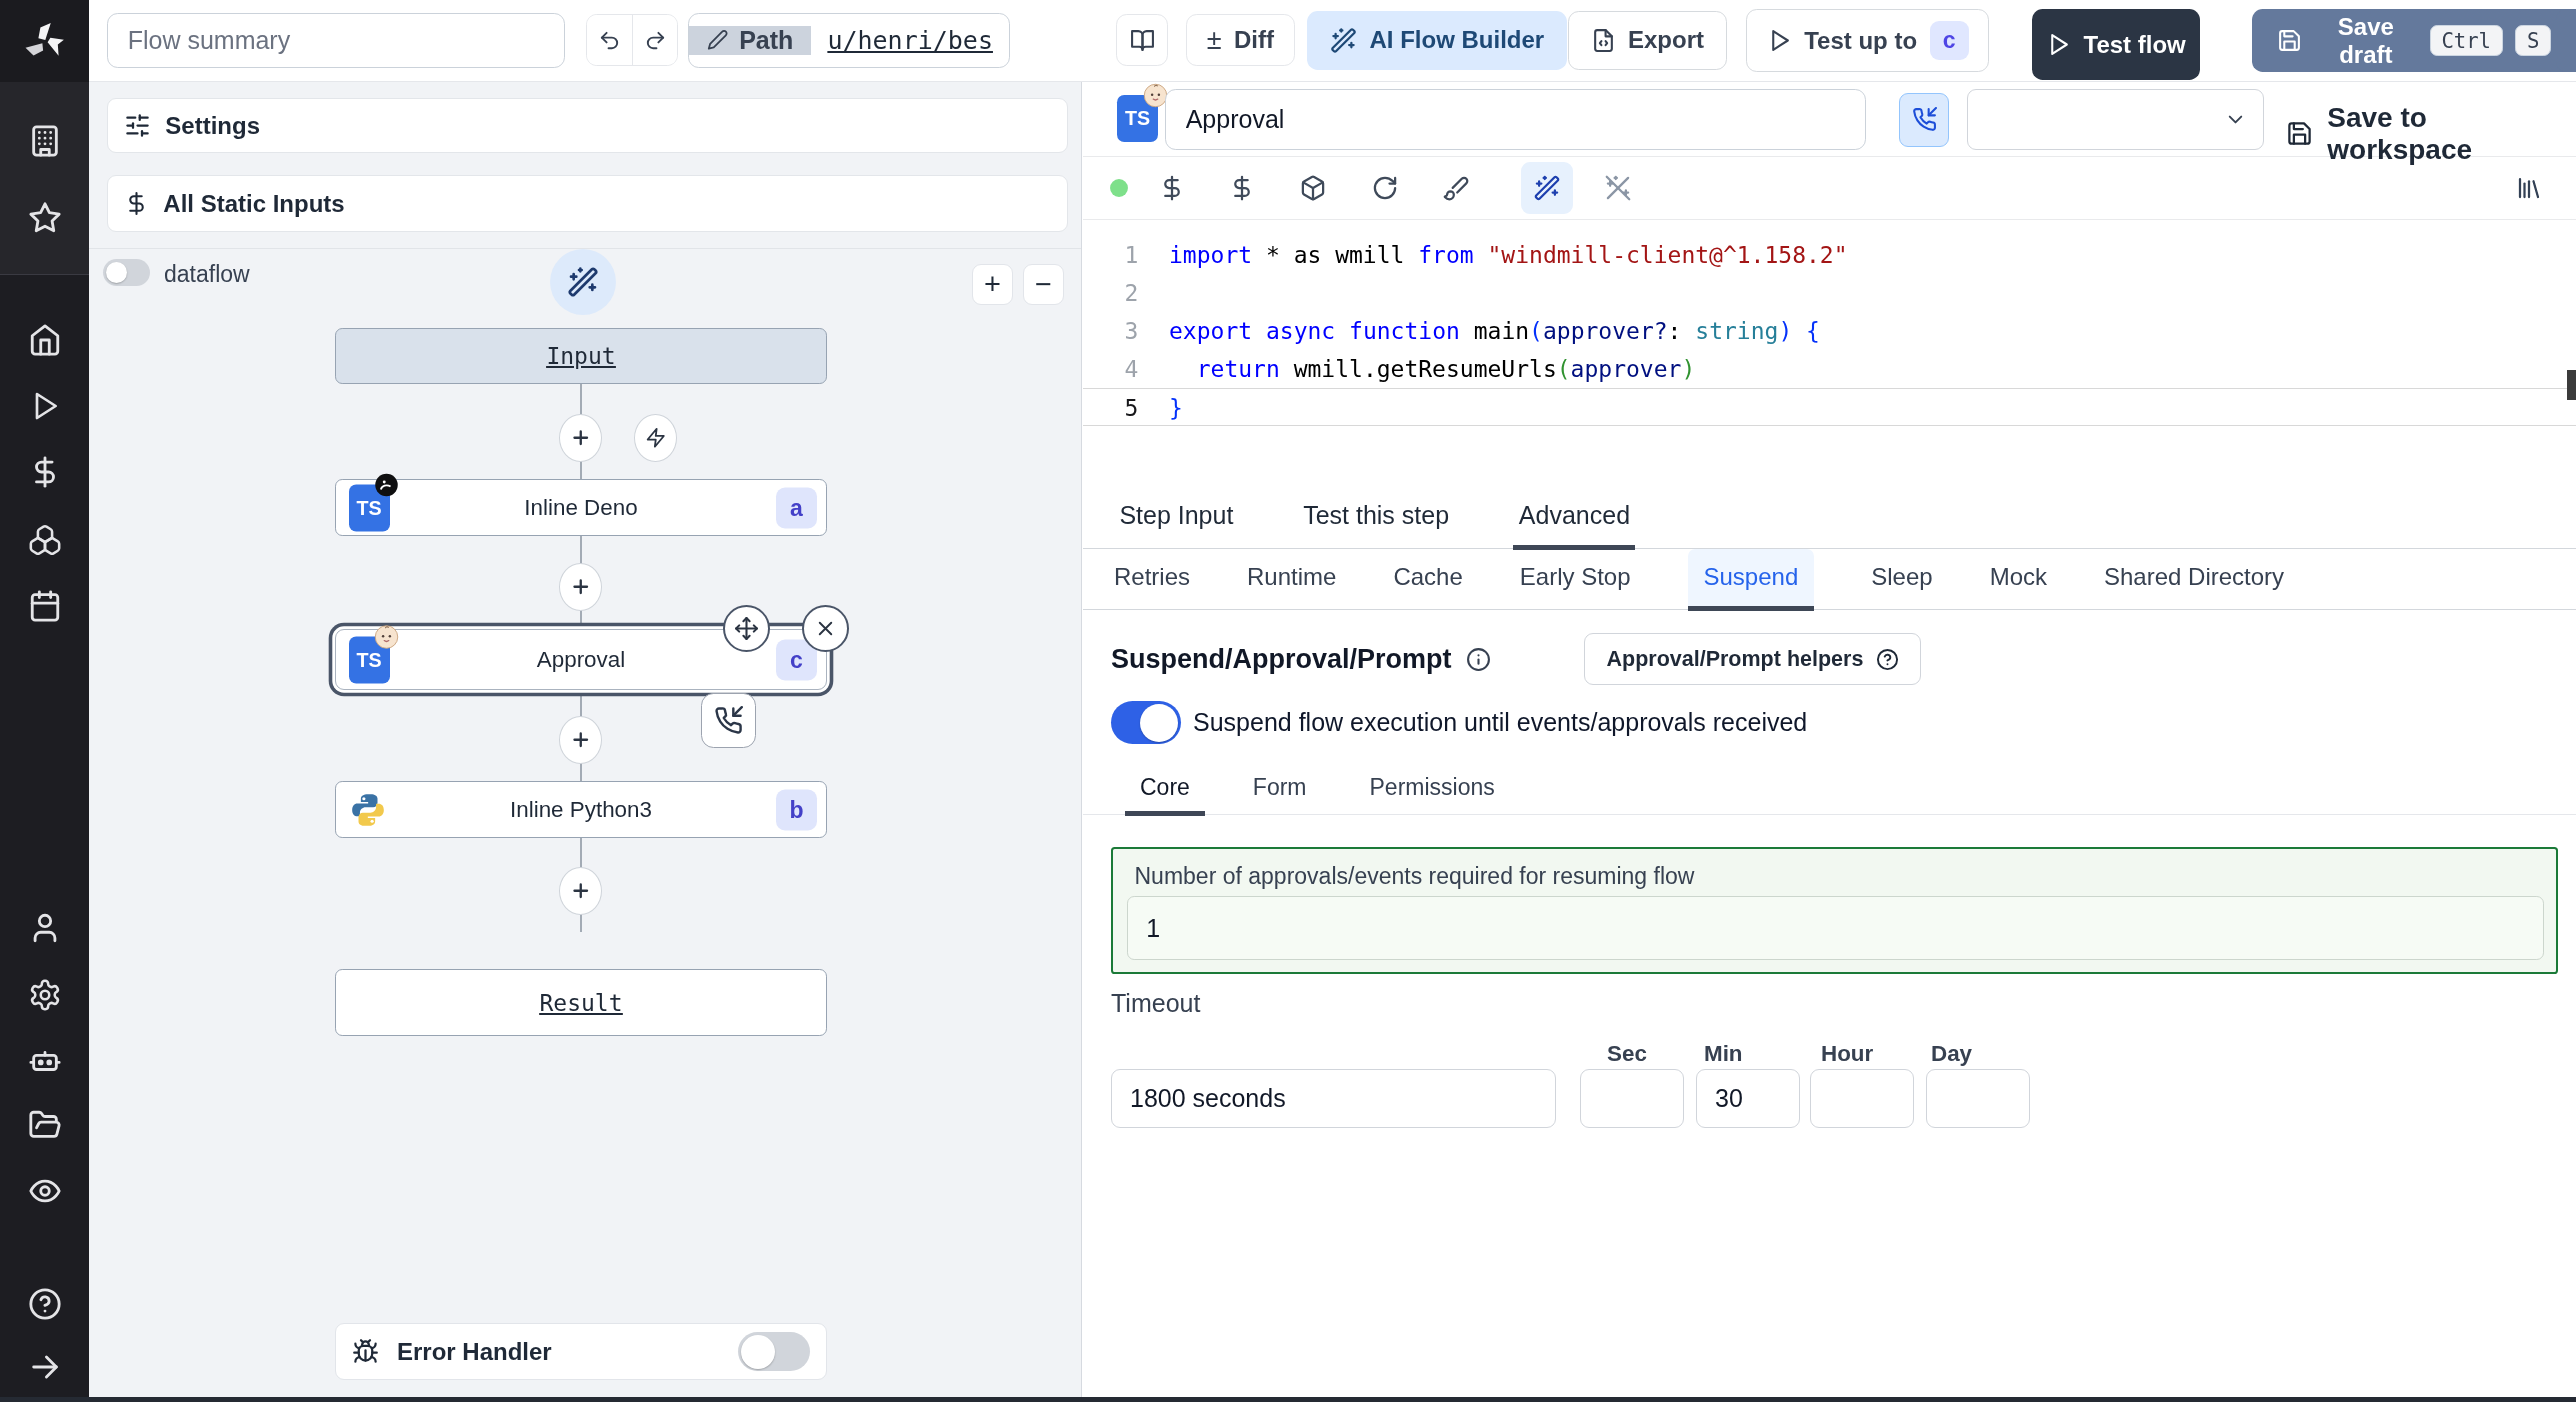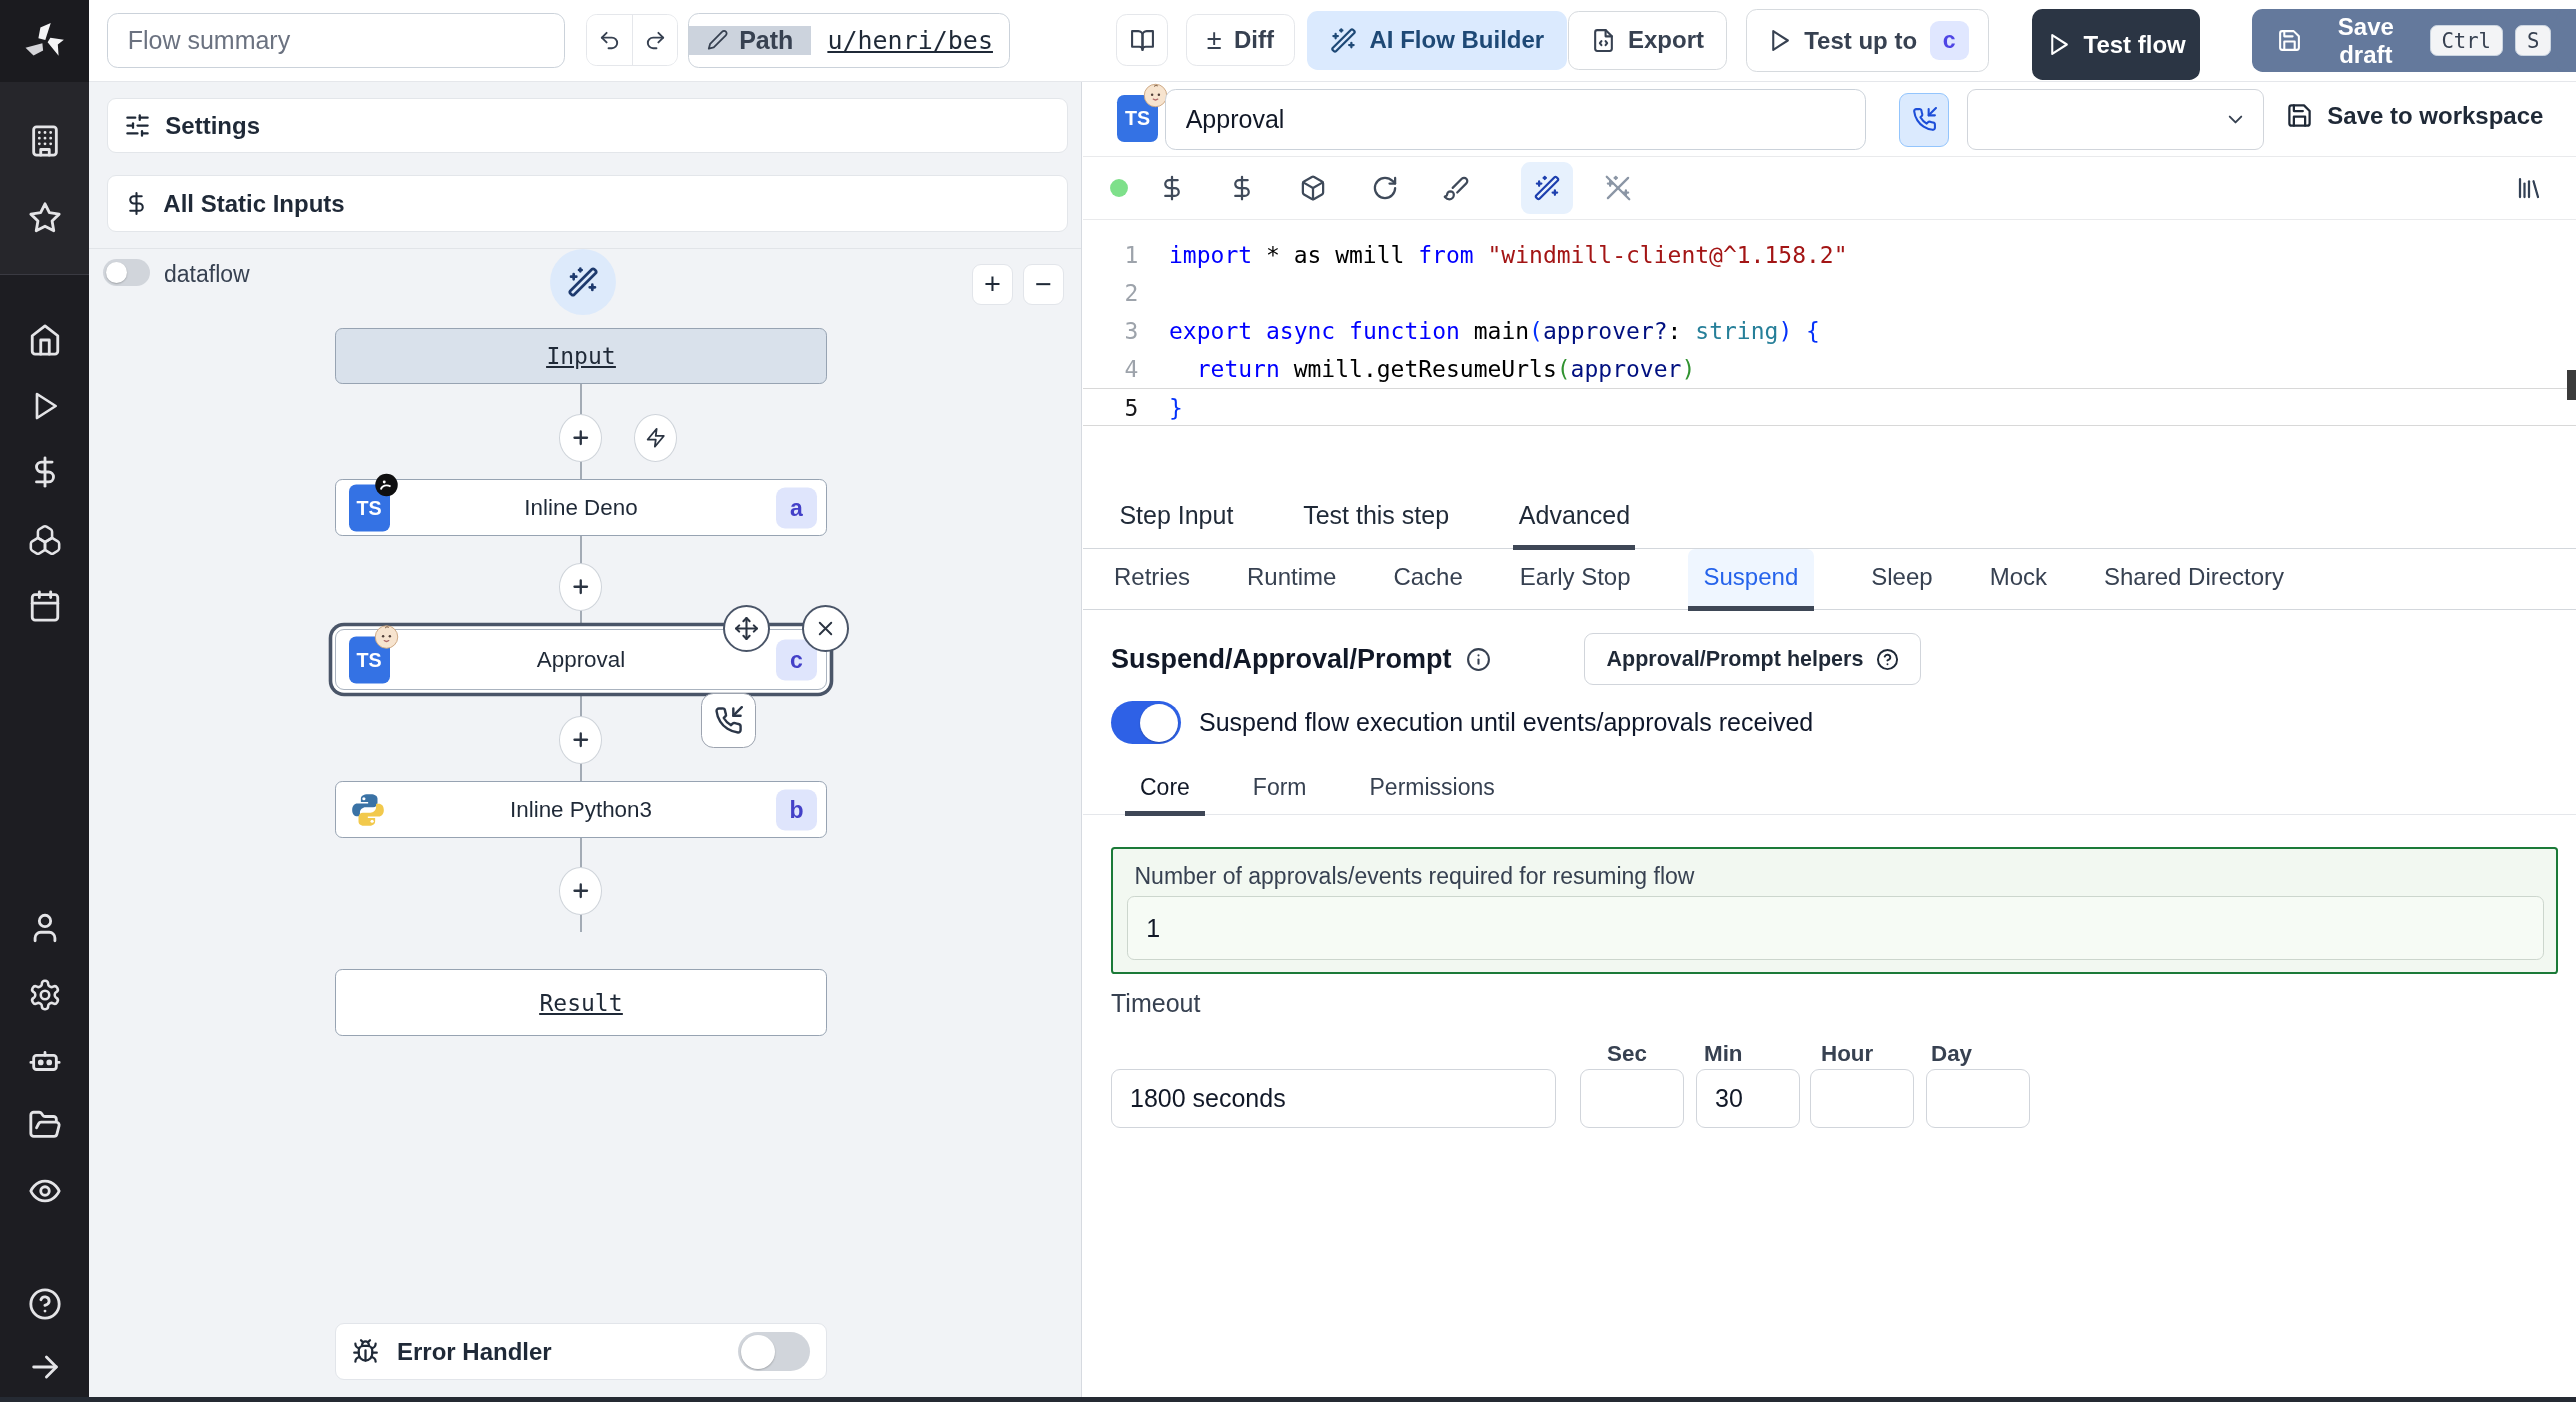--- a/index.html
+++ b/index.html
@@ -495,21 +495,21 @@
             </svg>
         </span>
       </div>
       <div class="fake-select r-abs" style="left:884px; top:7.2px; width:297px; height:61px;">
         <span>
           <svg width="23" height="23" viewBox="0 0 24 24" fill="none" stroke="currentColor" stroke-width="2" stroke-linecap="round" stroke-linejoin="round">
               <polyline points="6 9 12 15 18 9"></polyline>
             </svg>
         </span>
       </div>
-      <div class="r-abs" style="left:1203px; top:19.7px; display:flex; align-items:center; gap:14.3px; font-size:24px; font-weight:700; color:#1f2937; cursor:pointer;">
+      <div class="r-abs" style="left:1203px; top:19.7px; display:flex; align-items:center; gap:14.3px; font-size:28px; font-weight:700; color:#1f2937; cursor:pointer;">
         <span>
           <svg width="27" height="27" viewBox="0 0 24 24" fill="none" stroke="currentColor" stroke-width="2" stroke-linecap="round" stroke-linejoin="round">
               <path d="M19 21H5a2 2 0 0 1-2-2V5a2 2 0 0 1 2-2h11l5 5v11a2 2 0 0 1-2 2z"></path>
               <polyline points="17 21 17 13 7 13 7 21"></polyline>
               <polyline points="7 3 7 8 15 8"></polyline>
             </svg>
         </span>
         <span>Save to workspace</span>
       </div>
     </div>
@@ -634,21 +634,21 @@
         <span>
           <svg width="23" height="23" viewBox="0 0 24 24" fill="none" stroke="currentColor" stroke-width="2" stroke-linecap="round">
               <circle cx="12" cy="12" r="10"></circle>
               <path d="M9.09 9a3 3 0 0 1 5.83 1c0 2-3 3-3 3"></path>
               <path d="M12 17h.01"></path>
             </svg>
         </span>
       </button>
     </div>
 
-    <div class="r-abs" style="left:28px; top:619px; display:flex; align-items:center; gap:18px;">
+    <div class="r-abs" style="left:28px; top:619px; display:flex; align-items:center; gap:12px;">
       <span class="switch sw-b on">
           <span class="knob"></span>
         </span>
       <span style="font-size:25px; color:#0f172a;">Suspend flow execution until events/approvals received</span>
     </div>
 
     <div class="subtabs">
       <span class="tab active">Core</span>
       <span class="tab">Form</span>
       <span class="tab">Permissions</span>

